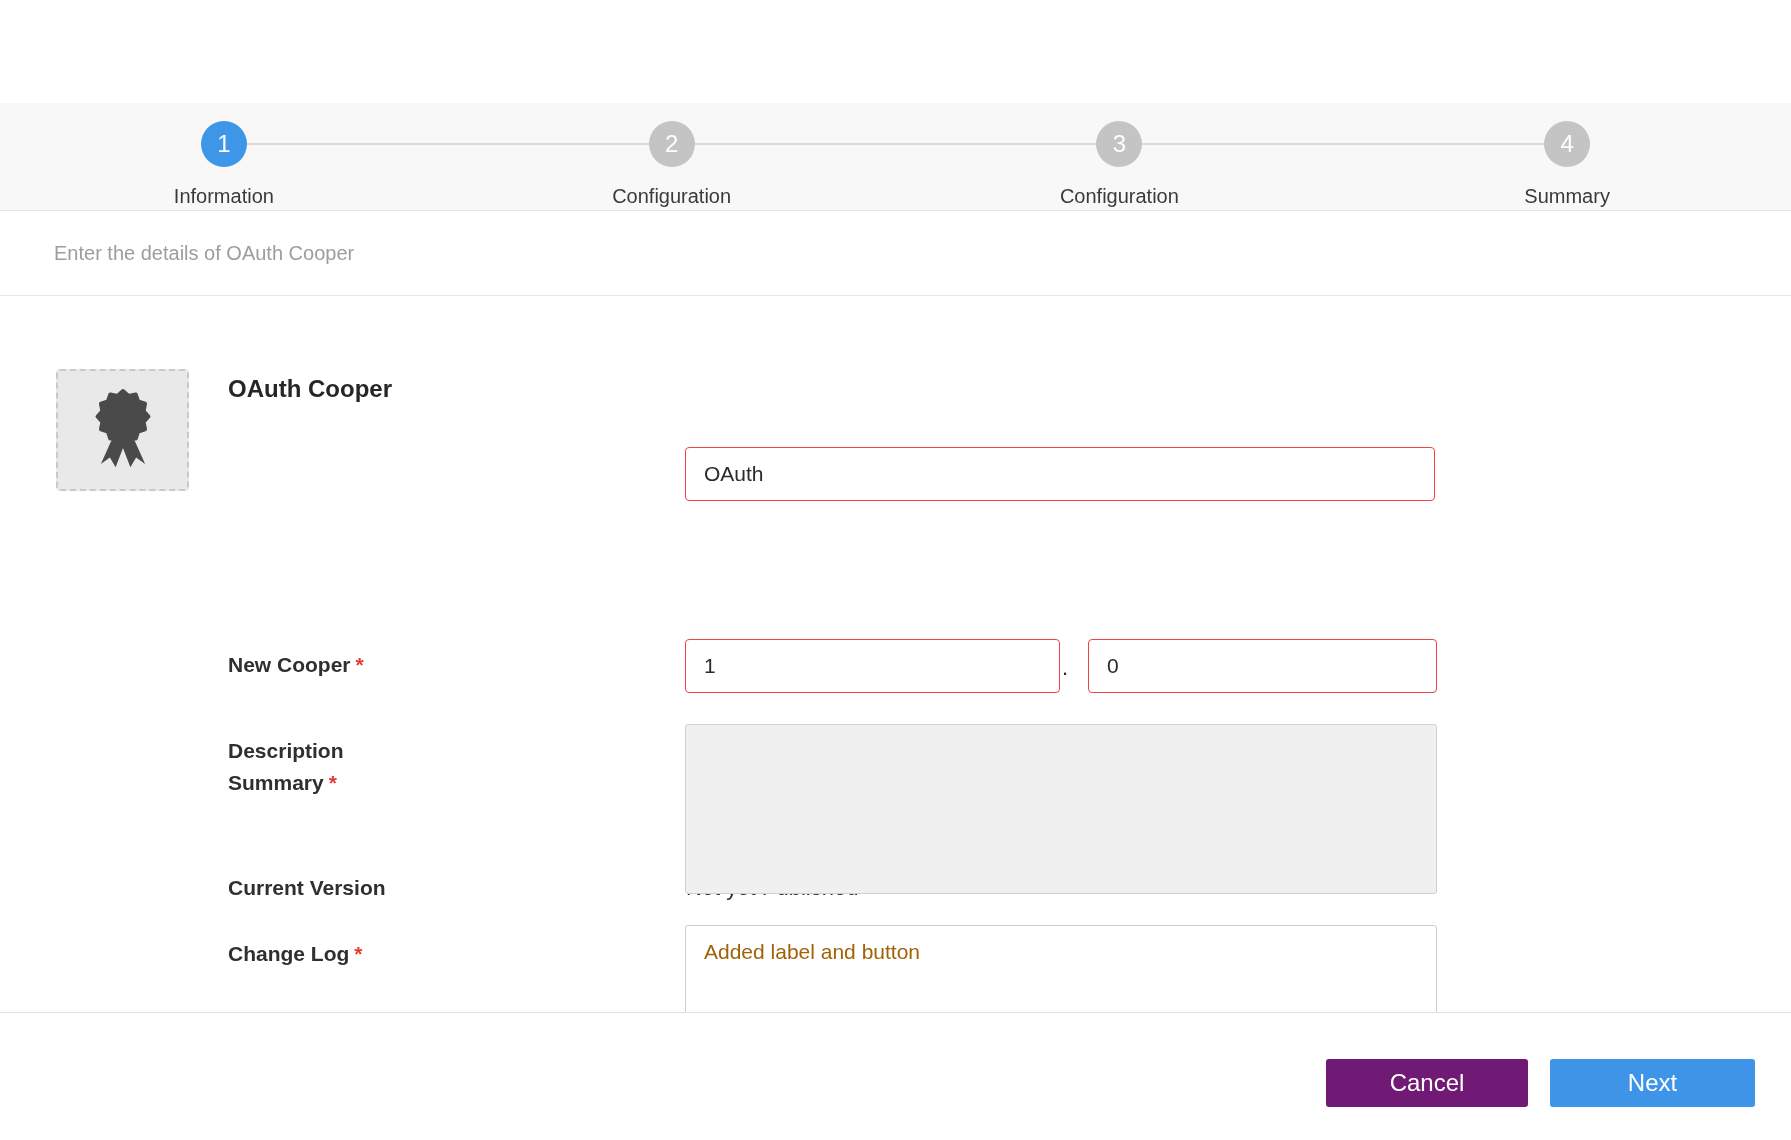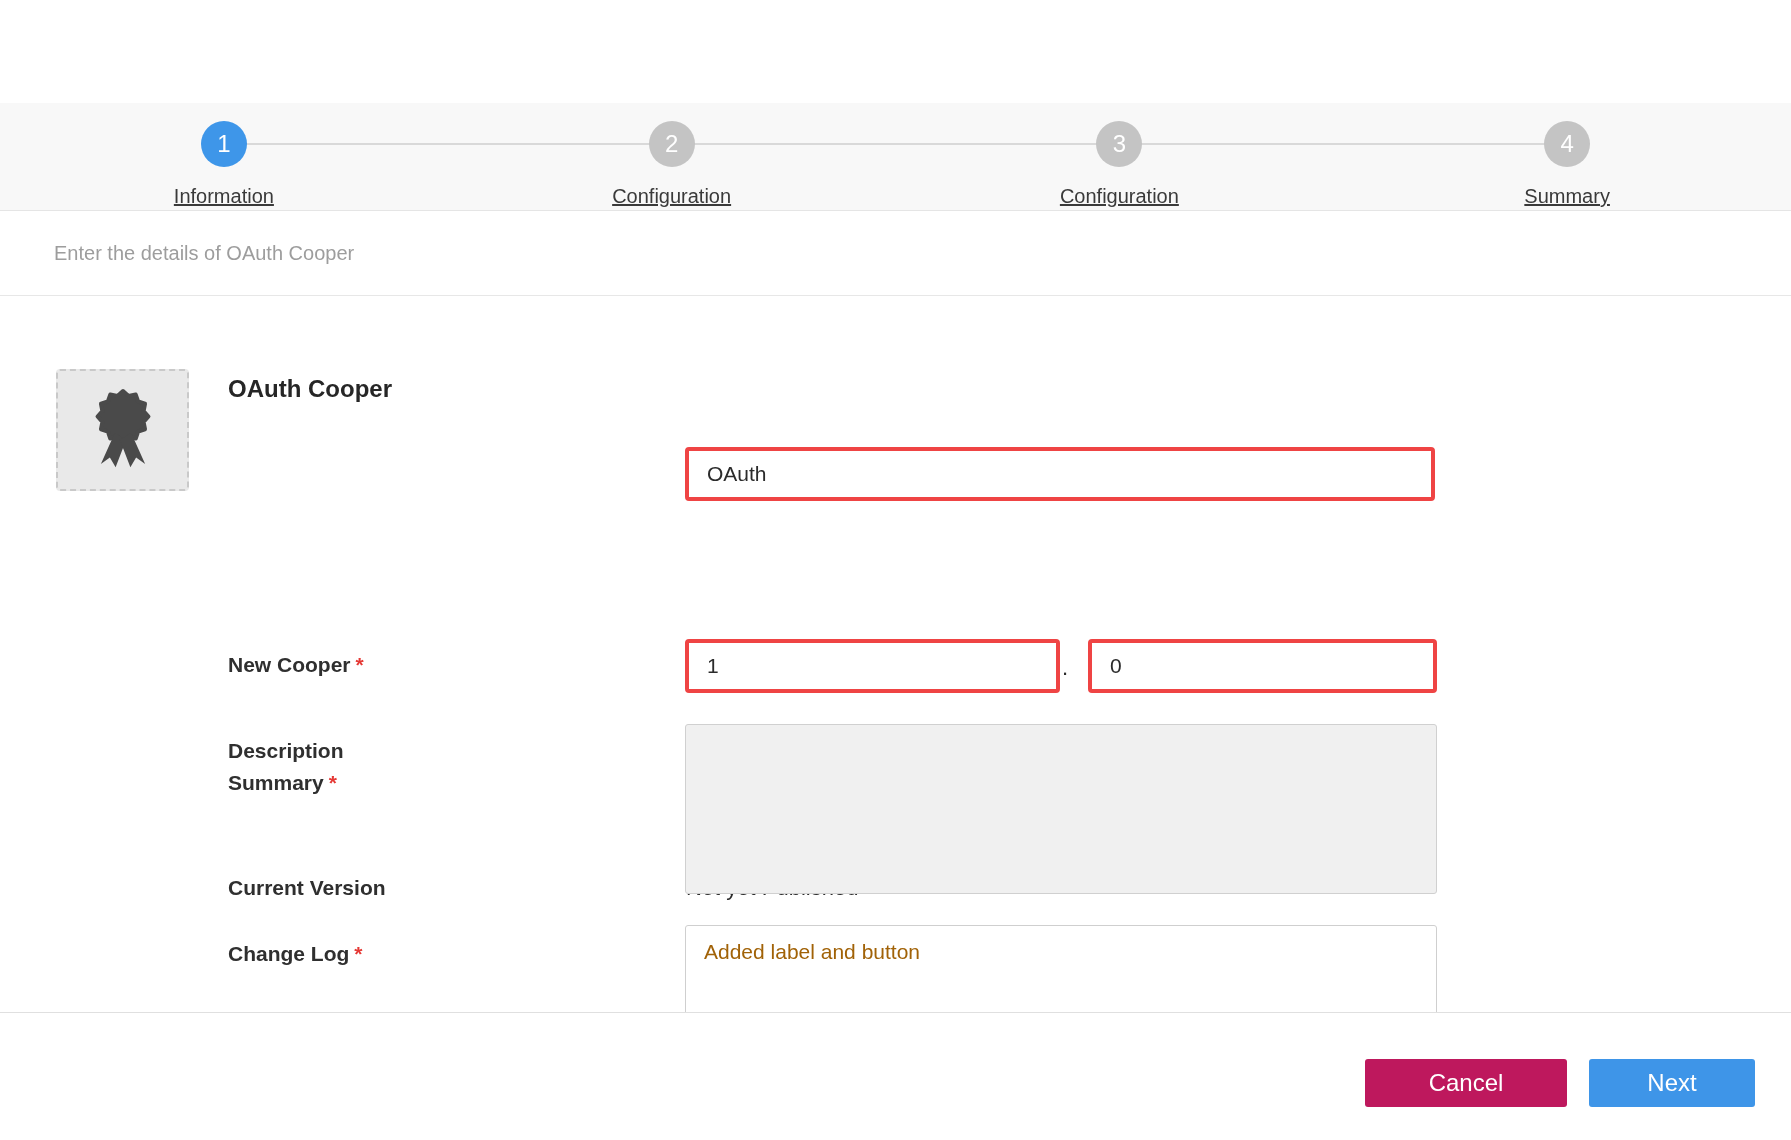--- a/index.html
+++ b/index.html
@@ -80,21 +80,20 @@
     display: flex;
     align-items: center;
     justify-content: center;
     z-index: 2;
   }
   .step.active .step-circle { background: #3e96e9; }
   .step-label {
     margin-top: 18px;
     font-size: 20px;
     color: #3a3a3a;
-    text-decoration: underline;
   }
 
   
   .subtitle-band {
     position: absolute;
     top: 212px; left: 0; right: 0;
     height: 84px;
     background: #ffffff;
     border-bottom: 1px solid #e7e7e7;
     display: flex;
@@ -144,21 +143,21 @@
   }
   .req {
     color: #e53935;
     font-weight: 700;
     margin-left: 5px;
   }
 
   .text-input {
     position: absolute;
     height: 54px;
-    border: 4px solid #ef4444;
+    border: 1px solid #ef4444;
     border-radius: 4px;
     background: #ffffff;
     font-family: "Liberation Sans", sans-serif;
     font-size: 21px;
     color: #2b2b2b;
     padding: 0 18px;
     outline: none;
   }
   .lbl-category { top: 446px; }
   .input-category { left: 682px; top: 122px; width: 750px; }
@@ -231,22 +230,22 @@
     border: none;
     border-radius: 3px;
     color: #ffffff;
     font-size: 24px;
     font-family: "Liberation Sans", sans-serif;
     cursor: pointer;
     display: flex;
     align-items: center;
     justify-content: center;
   }
-  .btn-cancel { width: 202px; background: #be185d; }
-  .btn-next   { width: 166px; background: #3e95e8; }
+  .btn-cancel { width: 202px; background: #701a75; }
+  .btn-next   { width: 205px; background: #3e95e8; }
 </style>
 </head>
 <body>
 
 <div class="screen">
 
 
   <div class="stepper">
     <div class="stepper-line"></div>
     <div class="steps">

